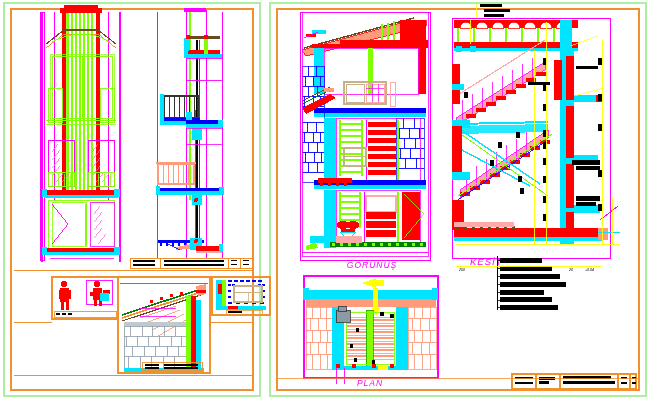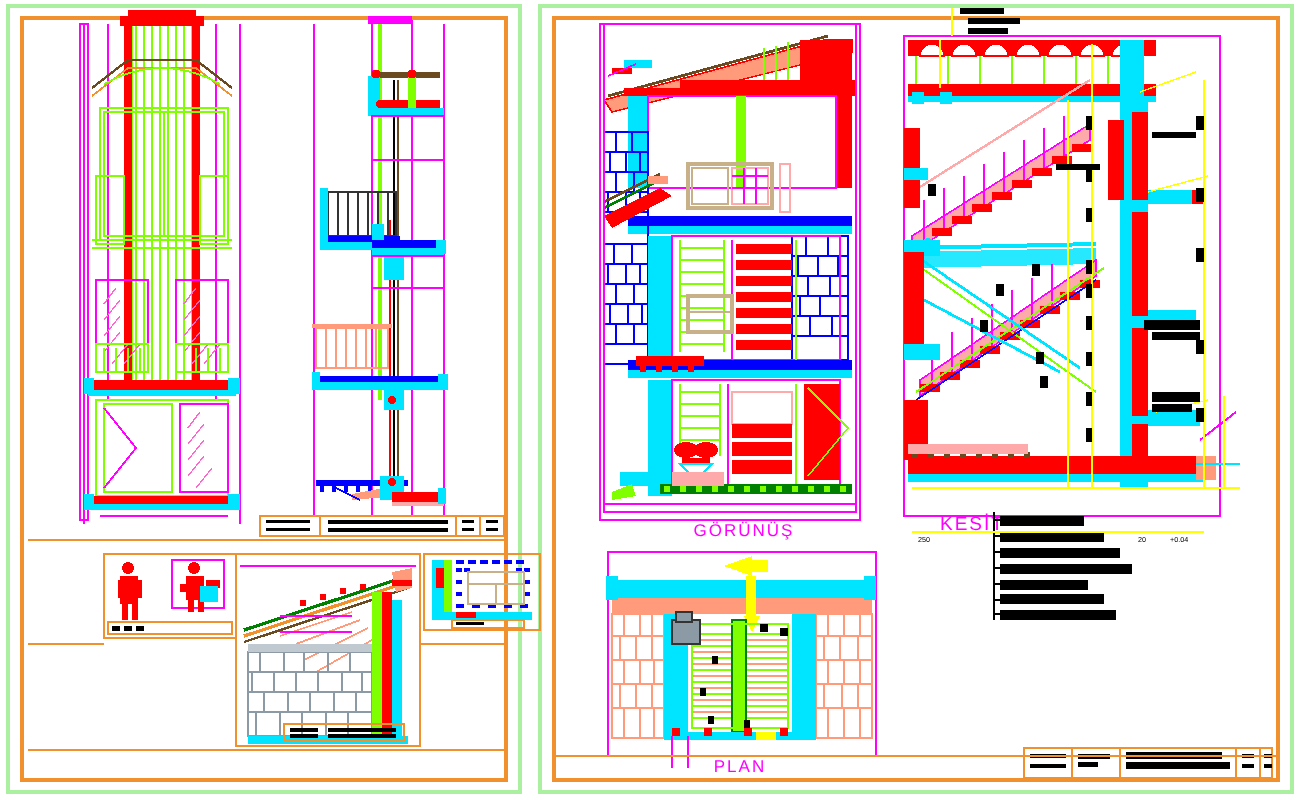--- a/index.html
+++ b/index.html
@@ -1,18 +1,18 @@
 <!DOCTYPE html>
 <html><head>
 <meta charset="utf-8">
 <style>
   html,body{margin:0;padding:0;background:#ffffff;}
   body{width:650px;height:400px;overflow:hidden;
        font-family:"Liberation Sans","DejaVu Sans",sans-serif;}
-  #stage{position:relative;width:650px;height:324px;background:#ef4444;}
+  #stage{position:relative;width:650px;height:324px;background:#ef4444;font-style:italic;}
   svg{display:block;}
   .lbl{font-family:"Liberation Sans","DejaVu Sans",sans-serif;}
 </style>
 </head>
 <body>
 
 <div id="stage">
 <svg id="cad" width="650" height="400" viewBox="0 0 650 400" shape-rendering="crispEdges">
 
   <rect x="0" y="0" width="650" height="400" fill="#ffffff"></rect>

